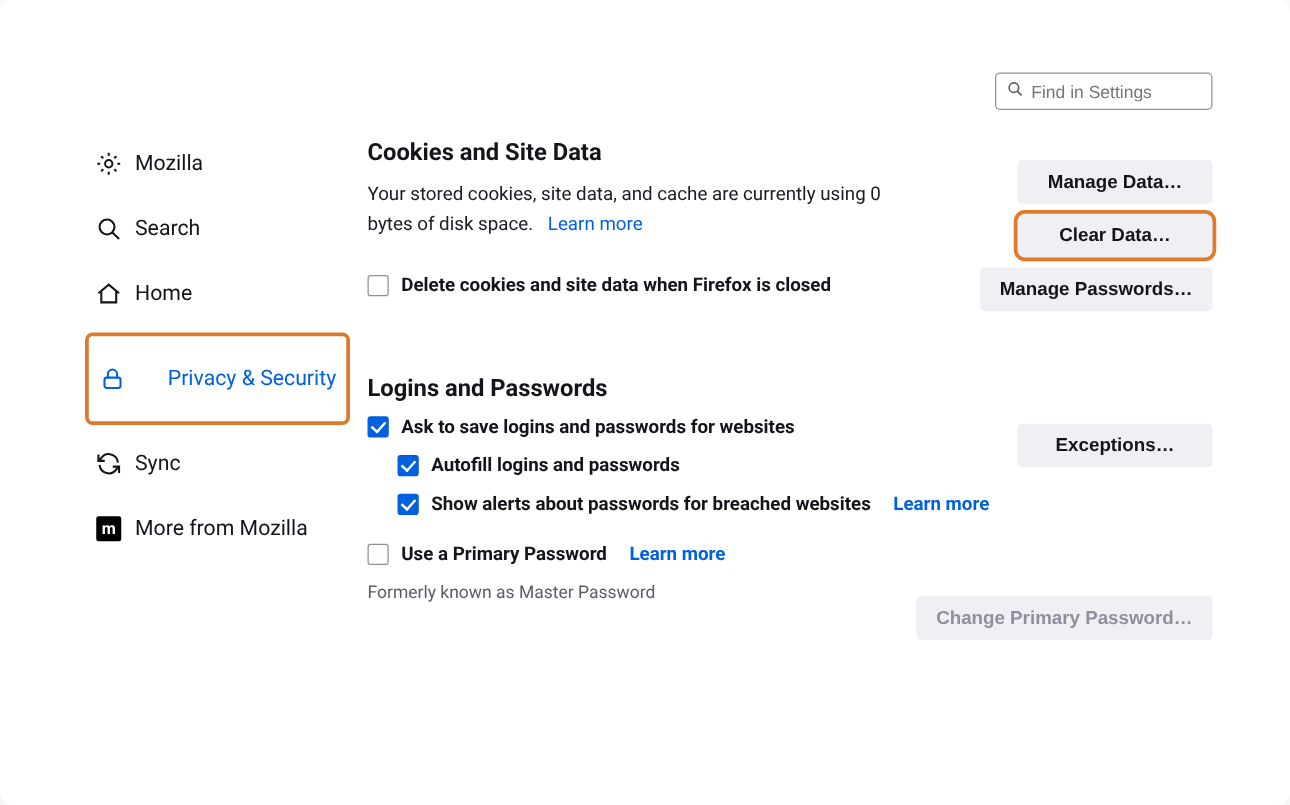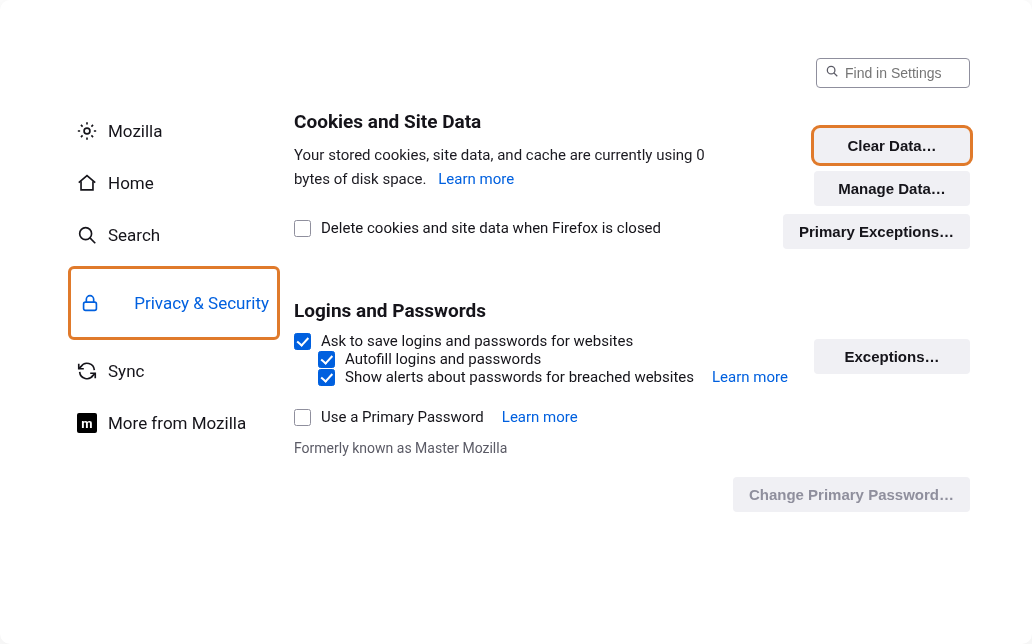--- a/index.html
+++ b/index.html
@@ -16,21 +16,21 @@
     position: relative;
     background: #fff;
     box-shadow: 0 8px 40px rgba(0,0,0,0.10);
     border-radius: 10px;
     margin: 0 auto;
   }
   .search-wrap {
     position: absolute;
     top: 58px;
     right: 62px;
-    width: 154px;
+    width: 174px;
   }
   .search-box {
     display: flex;
     align-items: center;
     border: 1px solid #8f8f9d;
     border-radius: 4px;
     padding: 5px 8px;
     background: #fff;
   }
   .search-box input {
@@ -123,22 +123,23 @@
   }
   .btn.disabled {
     color: #8f8f9d;
     cursor: default;
   }
   .checkbox-row {
     display: flex;
     align-items: center;
     margin-top: 16px;
     gap: 10px;
-  }
-  .checkbox-row.indent { margin-left: 24px; margin-top: 0; }
+    font-weight: bold;
+  }
+  .checkbox-row.indent { margin-left: 24px; margin-top: 13px; }
   .cb {
     width: 17px; height: 17px; border: 1.5px solid #8f8f9d; border-radius: 2.5px;
     flex-shrink: 0; display: inline-flex; align-items:center; justify-content:center;
     cursor: pointer; background:#fff;
   }
   .cb.checked {
     background: #0060df; border-color:#0060df;
   }
   .cb.checked::after {
     content: ""; width: 5px; height: 9px; border: solid #fff; border-width: 0 2px 2px 0;
@@ -188,35 +189,35 @@
             <circle cx="12" cy="12" r="3.2"></circle>
             <path d="M12 2.5v2.5M12 19v2.5M4.5 12H2M22 12h-2.5M5.4 5.4l1.8 1.8M16.8 16.8l1.8 1.8M5.4 18.6l1.8-1.8M16.8 7.2l1.8-1.8"></path>
           </svg>
         </span>
         <span>Mozilla</span>
       </div>
 
       <div class="sidebar-item">
         <span class="icon">
           <svg width="22" height="22" viewBox="0 0 24 24" fill="none" stroke="#15141a" stroke-width="1.8">
+            <circle cx="10.5" cy="10.5" r="6.5"></circle>
+              <line x1="21" y1="21" x2="15.2" y2="15.2"></line>
+          </svg>
+        </span>
+        <span>Search</span>
+      </div>
+
+      <div class="sidebar-item">
+        <span class="icon">
+          <svg width="22" height="22" viewBox="0 0 24 24" fill="none" stroke="#15141a" stroke-width="1.8">
             <path d="M3 11.5L12 4l9 7.5"></path>
               <path d="M5.5 10v9.5h13V10"></path>
           </svg>
         </span>
         <span>Home</span>
-      </div>
-
-      <div class="sidebar-item">
-        <span class="icon">
-          <svg width="22" height="22" viewBox="0 0 24 24" fill="none" stroke="#15141a" stroke-width="1.8">
-            <circle cx="10.5" cy="10.5" r="6.5"></circle>
-              <line x1="21" y1="21" x2="15.2" y2="15.2"></line>
-          </svg>
-        </span>
-        <span>Search</span>
       </div>
 
       <div class="sidebar-item highlighted">
         <span class="icon">
           <svg width="22" height="22" viewBox="0 0 24 24" fill="none" stroke="#0060df" stroke-width="1.8">
             <rect x="5" y="11" width="14" height="9" rx="2"></rect>
             <path d="M8 11V8a4 4 0 0 1 8 0v3"></path>
           </svg>
         </span>
         <span>Privacy &amp; Security</span>
@@ -251,23 +252,23 @@
           <span>Your stored cookies, site data, and cache are currently using 0 bytes of disk space.</span>
           <span class="link">Learn more</span>
         </p>
 
         <div class="checkbox-row" style="margin-top:28px;">
           <span class="cb"></span>
           <span>Delete cookies and site data when Firefox is closed</span>
         </div>
 
         <div class="button-col" style="top:18px;">
+          <button class="btn">Manage Data…</button>
           <button class="btn highlighted">Clear Data…</button>
-          <button class="btn">Manage Data…</button>
-          <button class="btn" style="min-width:184px;">Primary Exceptions…</button>
+          <button class="btn" style="min-width:184px;">Manage Passwords…</button>
         </div>
       </div>
 
       <div class="section" style="margin-top:62px;">
         <h2 class="section-title">Logins and Passwords</h2>
 
         <div class="checkbox-row" style="margin-top:10px;">
           <span class="cb checked"></span>
           <span>Ask to save logins and passwords for websites</span>
         </div>
@@ -283,21 +284,21 @@
           <span>Show alerts about passwords for breached websites</span>
           <span class="link nomargin" style="margin-left:8px;">Learn more</span>
         </div>
 
         <div class="checkbox-row" style="margin-top:22px;">
           <span class="cb"></span>
           <span>Use a Primary Password</span>
           <span class="link">Learn more</span>
         </div>
 
-        <p class="hint">Formerly known as Master Mozilla</p>
+        <p class="hint">Formerly known as Master Password</p>
 
         <div class="logins-btn-col">
           <button class="btn">Exceptions…</button>
         </div>
 
         <div class="change-pp-wrap">
           <button class="btn disabled" style="min-width:230px;">Change Primary Password…</button>
         </div>
       </div>
 

